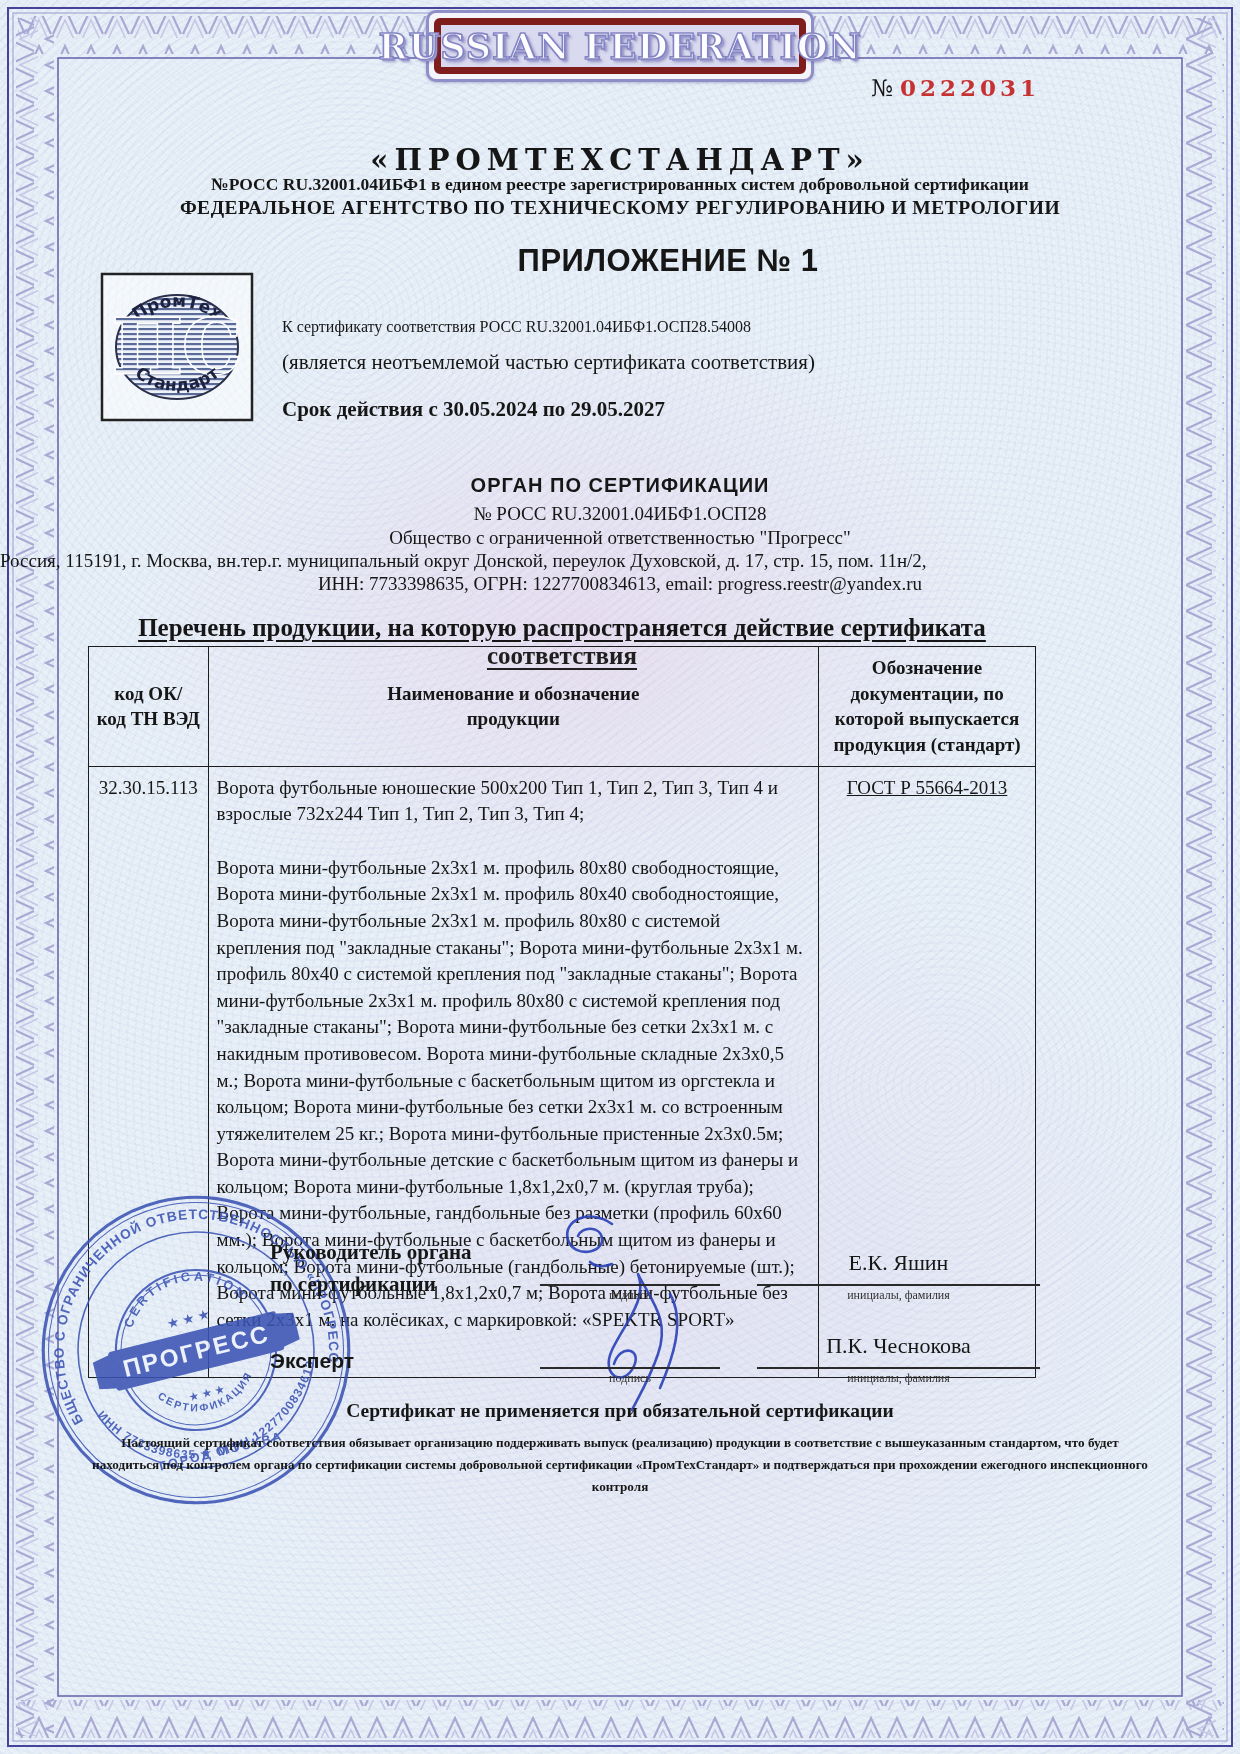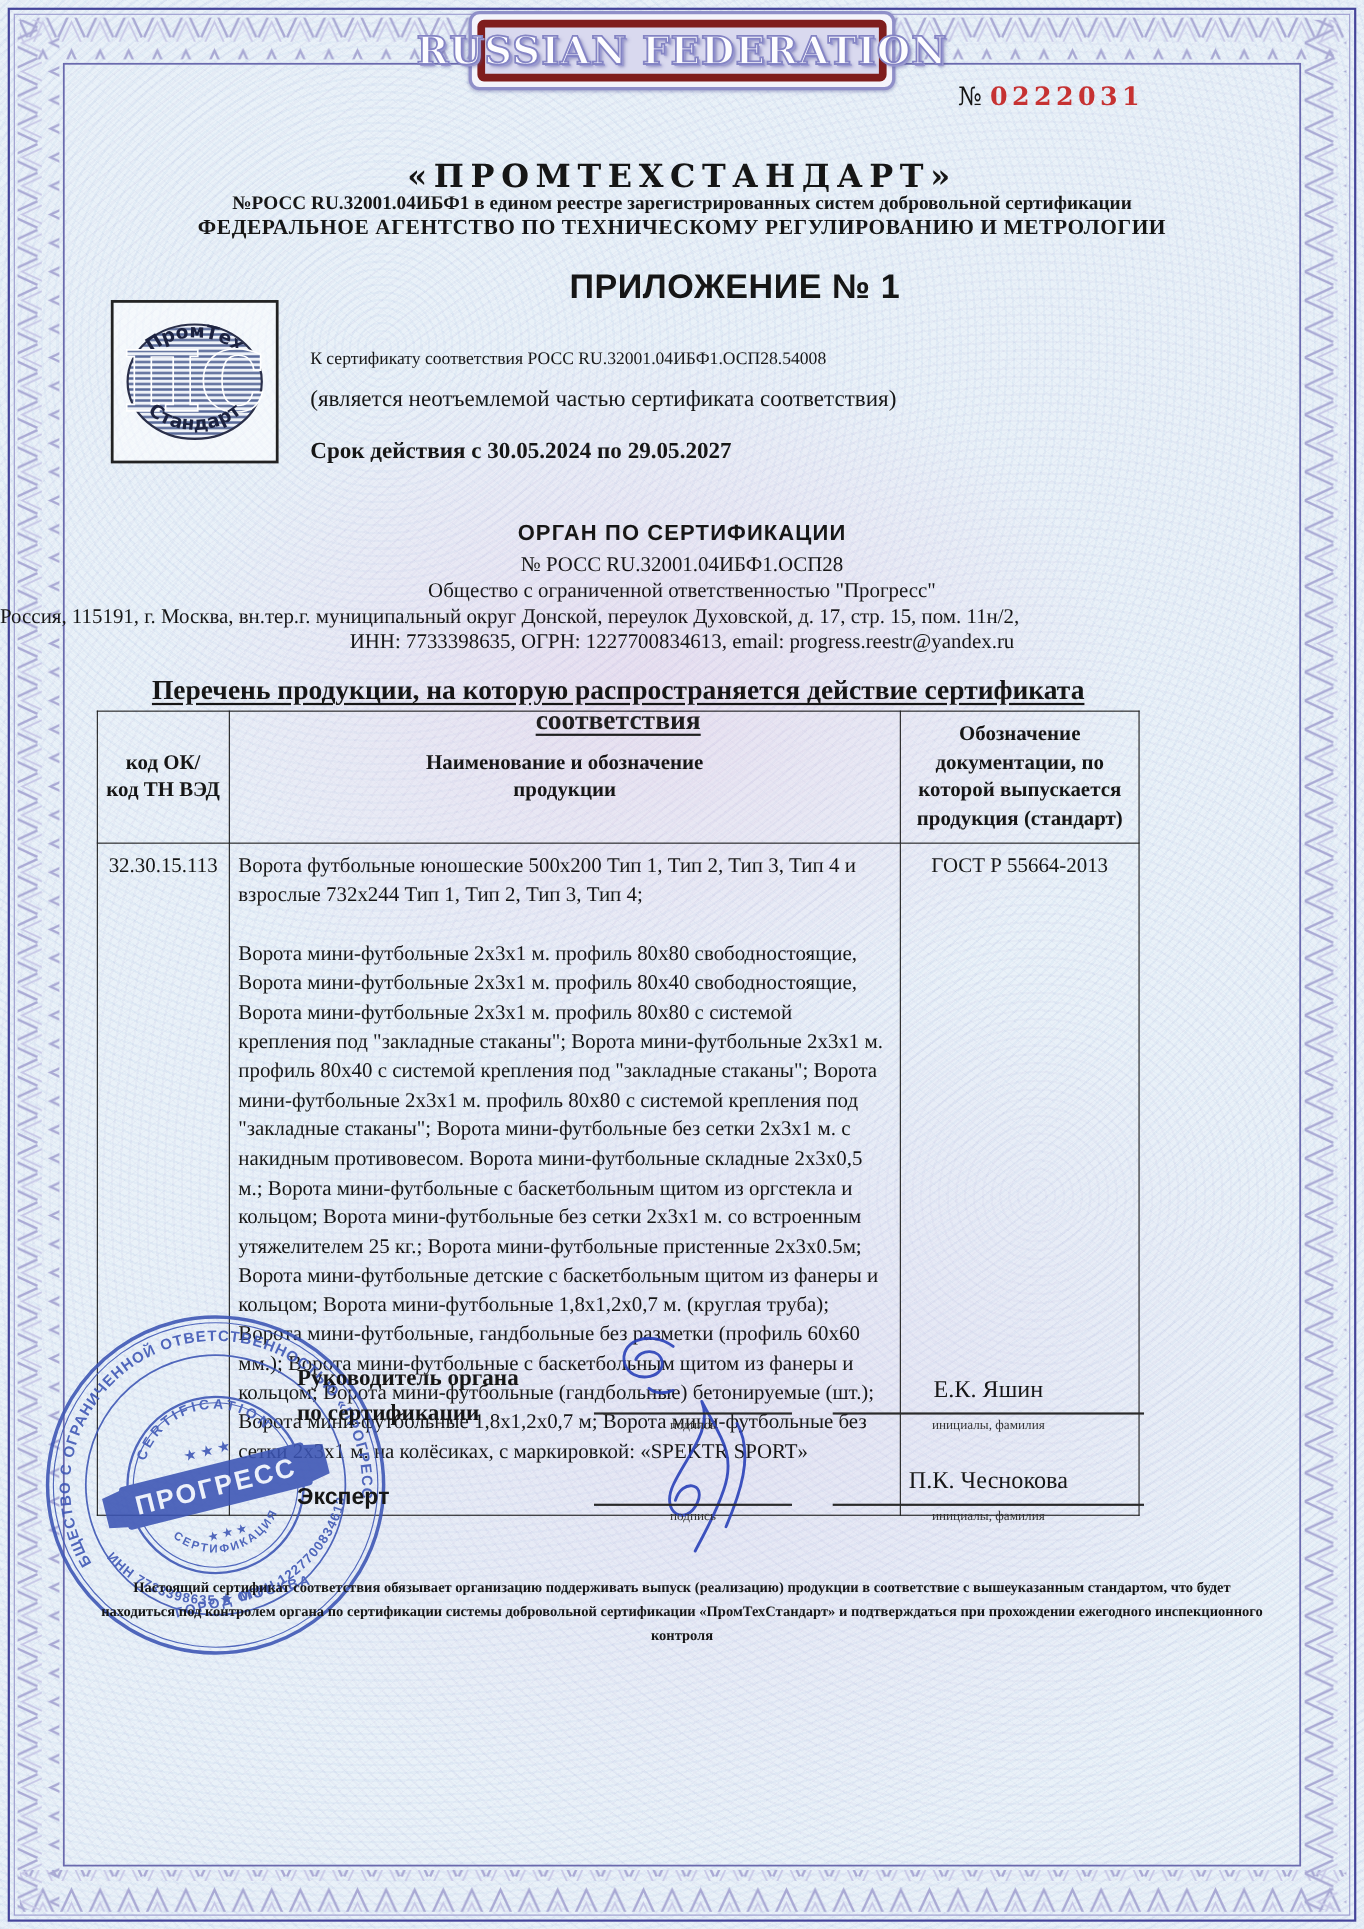--- a/index.html
+++ b/index.html
@@ -60,21 +60,21 @@
   
   .tbl-caption{position:absolute;top:614px;left:88px;width:948px;text-align:center;
     font-weight:bold;font-size:25px;text-decoration:underline;text-underline-offset:4px;}
   table.products{position:absolute;top:646px;left:88px;width:948px;border-collapse:collapse;
     font-size:19px;}
   table.products th, table.products td{border:1.6px solid #1d1d1d;}
   table.products th{font-weight:bold;vertical-align:middle;line-height:1.35;
     white-space:pre-line;padding:8px 6px;height:96px;background:rgba(255,255,255,.04);}
   td.c-code{width:118px;text-align:center;vertical-align:top;padding-top:10px;}
   td.c-name{width:627px;vertical-align:top;padding:8px 10px 10px 8px;line-height:1.40;height:592px;}
-  td.c-doc{width:220px;text-align:center;vertical-align:top;padding-top:10px;}
+  td.c-doc{width:220px;text-align:center;vertical-align:top;padding-top:10px;text-decoration:underline;}
   .p1{margin:0 0 27px 0;}
   .p2{margin:0;}
 
   
   .sig-label-head{position:absolute;top:1237px;left:270px;font-family:Liberation Serif, serif;
     font-weight:bold;font-size:21px;line-height:1.5;white-space:pre-line;}
   .sig-label-expert{position:absolute;top:1349px;left:270px;font-family:"Liberation Sans",sans-serif;
     font-weight:bold;font-size:21px;}
   .rule{position:absolute;border-bottom:2px solid #2a2a2a;}
   .rule-sig1{top:1284px;left:540px;width:180px;}
@@ -260,16 +260,17 @@
   <div class="rule rule-name2"></div>
 
   <div class="rule-caption cap-sig1">подпись</div>
   <div class="rule-caption cap-name1">инициалы, фамилия</div>
   <div class="rule-caption cap-sig2">подпись</div>
   <div class="rule-caption cap-name2">инициалы, фамилия</div>
 
   <div class="name1">Е.К. Яшин</div>
   <div class="name2">П.К. Чеснокова</div>
 
+  <div class="footer-note">Сертификат не применяется при обязательной сертификации</div>
   <div class="disclaimer">Настоящий сертификат соответствия обязывает организацию поддерживать выпуск (реализацию) продукции в соответствие с вышеуказанным стандартом, что будет находиться под контролем органа по сертификации системы добровольной сертификации «ПромТехСтандарт» и подтверждаться при прохождении ежегодного инспекционного контроля</div>
   <div class="print-plate">АО «ОПЦИОН», Москва, 2024 г., «В». ТЗ № 312.</div>
 
 </div>
 
 </body></html>

